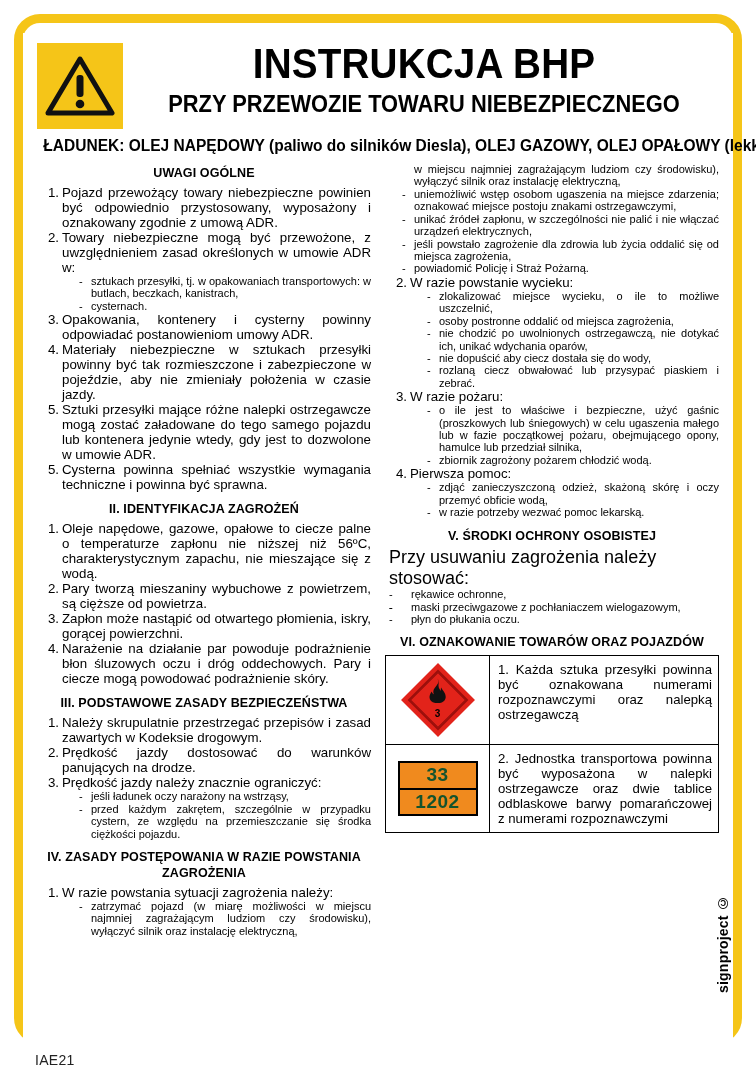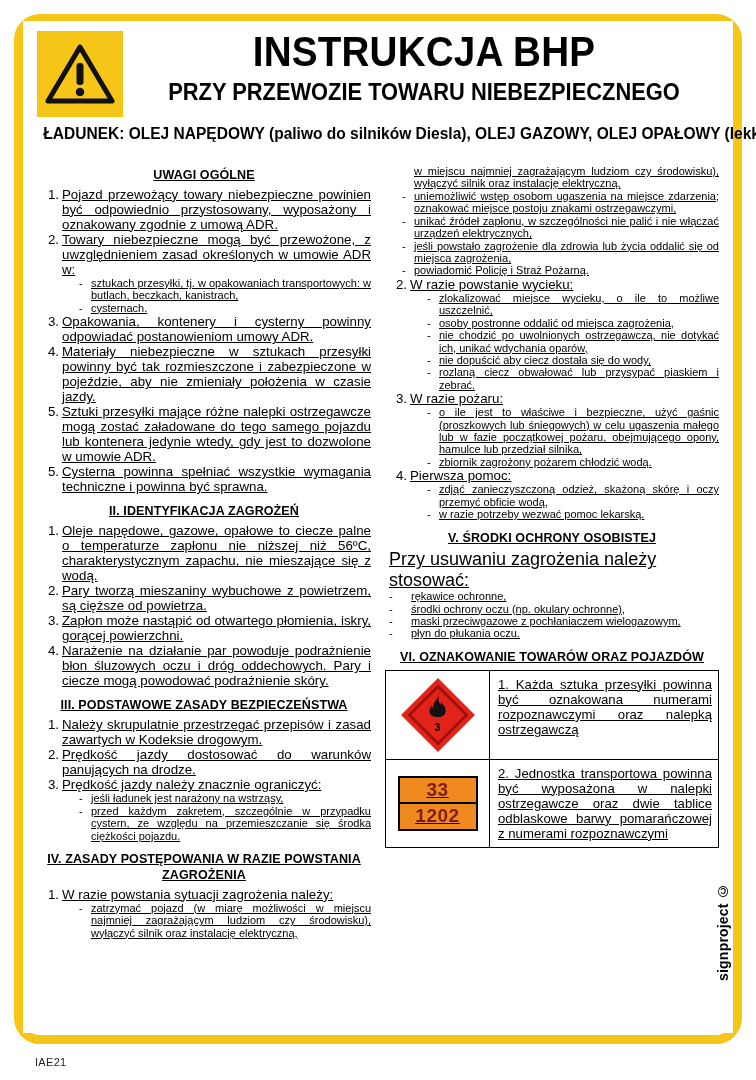--- a/index.html
+++ b/index.html
@@ -18,21 +18,21 @@
   #frame {
     position: absolute;
     left: 14px; top: 14px;
     width: 728px; height: 1030px;
     border: 9px solid #F5C518;
     border-radius: 26px;
     background: #ffffff;
   }
   #inner {
     position: absolute;
-    left: 23px; top: 21px;
+    left: 23px; top: 33px;
     width: 710px; height: 1012px;
     background: #ffffff;
     padding: 6px 10px 0 10px;
   }
 
   
   .header {
     display: flex;
     align-items: stretch;
     padding: 2px 4px 0 4px;
@@ -77,24 +77,23 @@
     margin-top: 8px;
     color: #000;
     transform: scaleX(0.97);
     transform-origin: center;
     white-space: nowrap;
   }
 
   
   .columns {
     display: flex;
-    margin-top: 22px;
+    margin-top: 8px;
     gap: 14px;
     padding: 0 4px;
-    text-decoration: underline;
   }
   .col { width: 337px; }
 
   h2.sect {
     text-align: center;
     font-size: 13.2px;
     font-weight: bold;
     letter-spacing: 0.1px;
     margin: 9px 0 4px 0;
     line-height: 1.2;
@@ -203,21 +202,21 @@
   
   .plate {
     width: 80px;
     border: 2.6px solid #000;
     background: #F08A1E;
   }
   .plate .half {
     text-align: center;
     font-size: 19px;
     font-weight: bold;
-    color: #7f1d1d;
+    color: #14532d;
     line-height: 1.18;
     letter-spacing: 0.5px;
     padding: 1px 0;
   }
   .plate .half.top { border-bottom: 2.6px solid #000; }
 
   
   .signproject {
     position: absolute;
     right: 2px;
@@ -228,21 +227,21 @@
     font-weight: bold;
     letter-spacing: 0.2px;
     color: #000;
   }
 
   
   .code {
     position: absolute;
     left: 35px;
     bottom: 12px;
-    font-size: 11px;
+    font-size: 14px;
     color: #222;
     letter-spacing: 0.3px;
   }
 </style>
 </head>
 <body>
 
 <div id="poster">
   <div id="frame"></div>
   <div id="inner">
@@ -288,21 +287,21 @@
           <li><span class="num">3.</span><span>Zapłon może nastąpić od otwartego płomienia, iskry, gorącej powierzchni.</span></li>
           <li><span class="num">4.</span><span>Narażenie na działanie par powoduje podrażnienie błon śluzowych oczu i dróg oddechowych. Pary i ciecze mogą powodować podrażnienie skóry.</span></li>
         </ol>
 
         <h2 class="sect">III. PODSTAWOWE ZASADY BEZPIECZEŃSTWA</h2>
         <ol class="numlist">
           <li><span class="num">1.</span><span>Należy skrupulatnie przestrzegać przepisów i zasad zawartych w Kodeksie drogowym.</span></li>
           <li><span class="num">2.</span><span>Prędkość jazdy dostosować do warunków panujących na drodze.</span></li>
           <li><span class="num">3.</span><span>Prędkość jazdy należy znacznie ograniczyć:</span>
             <ul class="dashlist">
-              <li class="nojust"><span class="dash">-</span><span>jeśli ładunek jest narażony na wstrząsy,</span></li>
+              <li class="nojust"><span class="dash">-</span><span>jeśli ładunek oczy narażony na wstrząsy,</span></li>
               <li><span class="dash">-</span><span>przed każdym zakrętem, szczególnie w przypadku cystern, ze względu na przemieszczanie się środka ciężkości pojazdu.</span></li>
             </ul>
           </li>
         </ol>
 
         <h2 class="sect">
           <span>IV. ZASADY POSTĘPOWANIA W RAZIE POWSTANIA</span><br>
           <span>ZAGROŻENIA</span>
         </h2>
         <ol class="numlist">
@@ -352,21 +351,21 @@
               <li><span class="dash">-</span><span>zdjąć zanieczyszczoną odzież, skażoną skórę i oczy przemyć obficie wodą,</span></li>
               <li class="nojust"><span class="dash">-</span><span>w razie potrzeby wezwać pomoc lekarską.</span></li>
             </ul>
           </li>
         </ol>
 
         <h2 class="sect">V.  ŚRODKI OCHRONY OSOBISTEJ</h2>
         <p class="plain">Przy usuwaniu zagrożenia należy stosować:</p>
         <ul class="dashlist flush">
           <li class="nojust"><span class="dash">-</span><span>rękawice ochronne,</span></li>
-          <li class="nojust"><span class="dash">-</span><span>środki ochrony oczu (np. okulary ochronne),</span></li>
+          <li class="nojust"><span class="dash">-</span></li>
           <li><span class="dash">-</span><span>maski przeciwgazowe z pochłaniaczem wielogazowym,</span></li>
           <li class="nojust"><span class="dash">-</span><span>płyn do płukania oczu.</span></li>
         </ul>
 
         <h2 class="sect">VI.  OZNAKOWANIE TOWARÓW ORAZ POJAZDÓW</h2>
 
         <div class="vi-table">
           <div class="vi-row top">
             <div class="vi-cell-icon">
               <div class="diamond-wrap">

